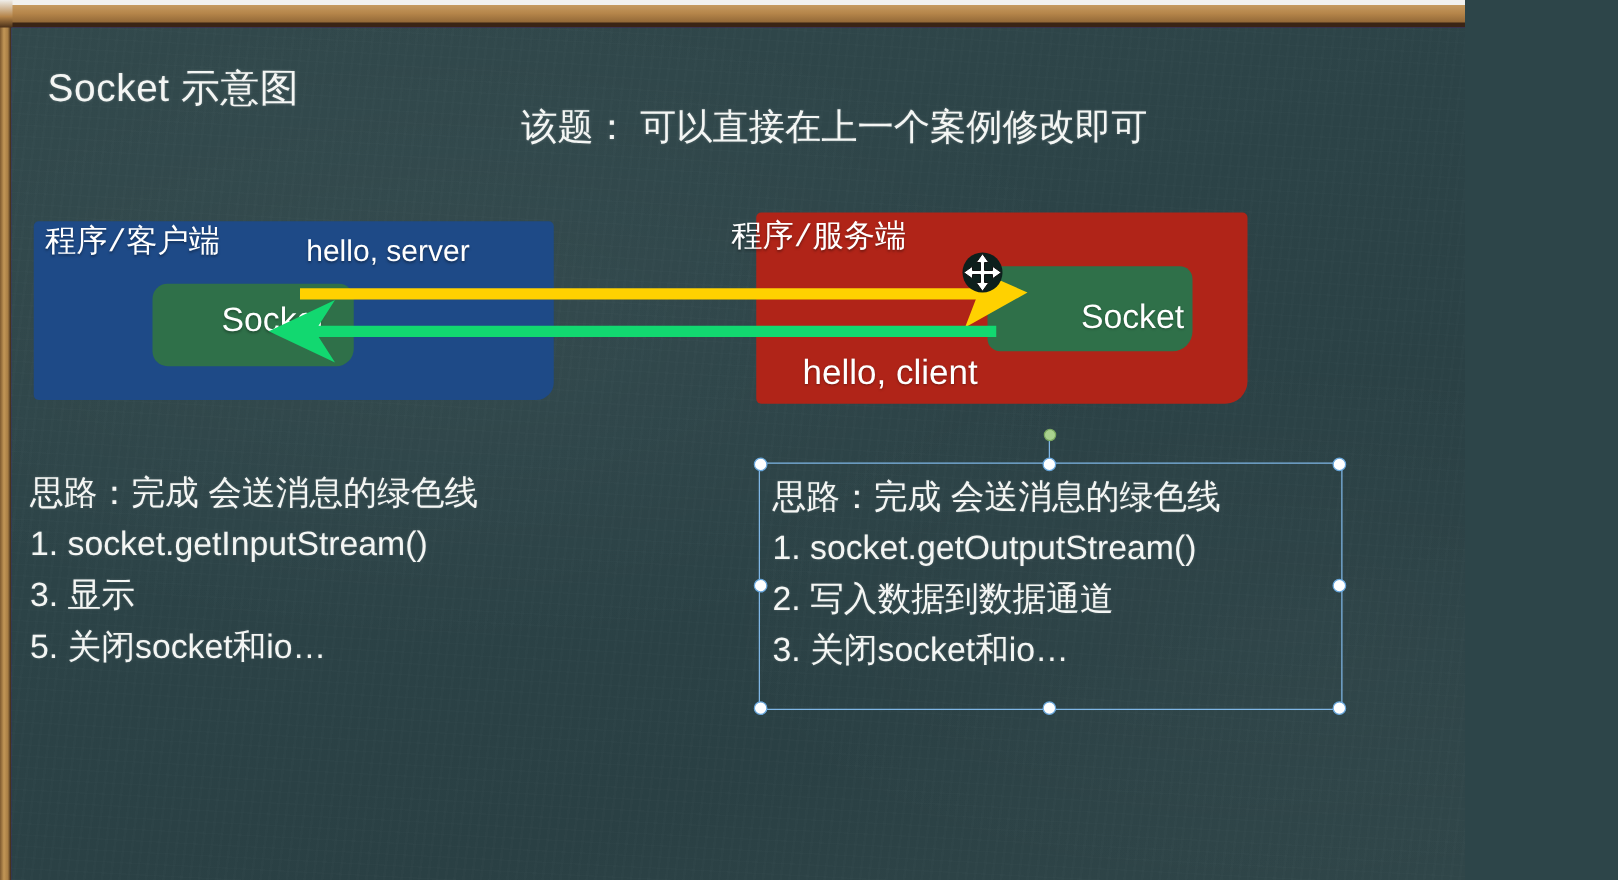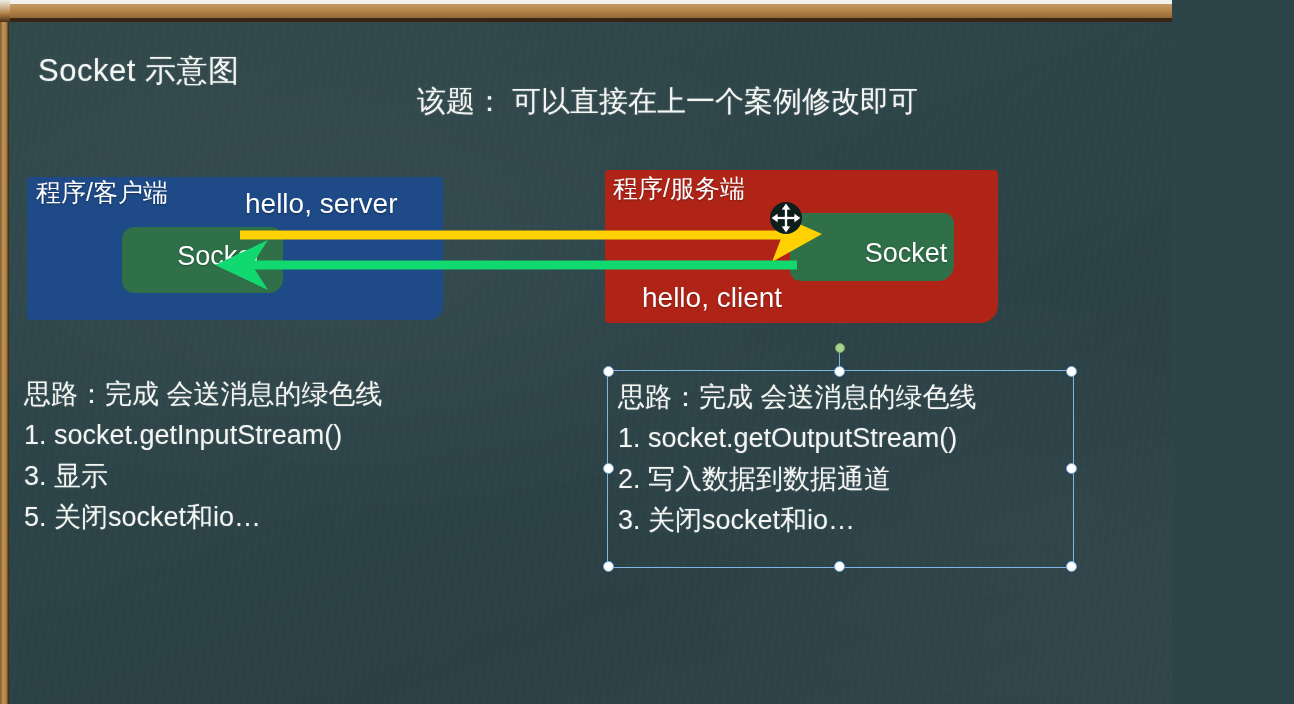--- a/index.html
+++ b/index.html
@@ -65,41 +65,42 @@
     left:27px; top:177px; width:416px; height:143px;
     background:#1e4a87; border-radius:4px 4px 14px 4px;
   }
   #server-box{
     left:605px; top:170px; width:393px; height:153px;
     background:#b02418; border-radius:4px 4px 18px 4px;
   }
   .box-label{
     position:absolute;color:#ffffff;font-size:25px;white-space:nowrap;
     text-shadow:0 1px 2px rgba(0,0,0,0.35);
+    font-family:Liberation Mono, monospace;
   }
   #client-label{ left:36px; top:176px; }
-  #server-label{ left:613px; top:172px; }
+  #server-label{ left:585px; top:172px; }
 
   .socket-box{
     position:absolute;background:#2f7049;border-radius:10px;
     display:flex;align-items:center;justify-content:center;padding-left:40px;
   }
   #client-socket{ left:122px; top:227px; width:121px; height:66px; border-radius:12px 12px 14px 12px;}
   #server-socket{ left:790px; top:213px; width:124px; height:68px; border-radius:10px 10px 16px 10px;}
   .socket-box span{
     color:#ffffff;font-size:27px;white-space:nowrap;
     text-shadow:0 1px 2px rgba(0,0,0,0.3);
     position:relative; z-index:3;
   }
   #client-socket span{ transform:translate(-4px,-4px); }
   #server-socket span{ transform:translate(14px,6px); }
 
   
   #msg-server{
-    position:absolute;left:245px;top:188px;font-size:28px;color:#ffffff;
+    position:absolute;left:245px;top:188px;font-size:24px;color:#ffffff;
     white-space:nowrap;text-shadow:0 1px 2px rgba(0,0,0,0.35);z-index:6;
   }
   #msg-client{
     position:absolute;left:610px;top:282px;font-size:28px;color:#ffffff;
     white-space:nowrap;text-shadow:0 1px 2px rgba(0,0,0,0.35);z-index:6;margin-left:32px;
   }
 
   
   #arrows{ position:absolute;left:0;top:0;width:1294px;height:704px;
            pointer-events:none; z-index:5; }

